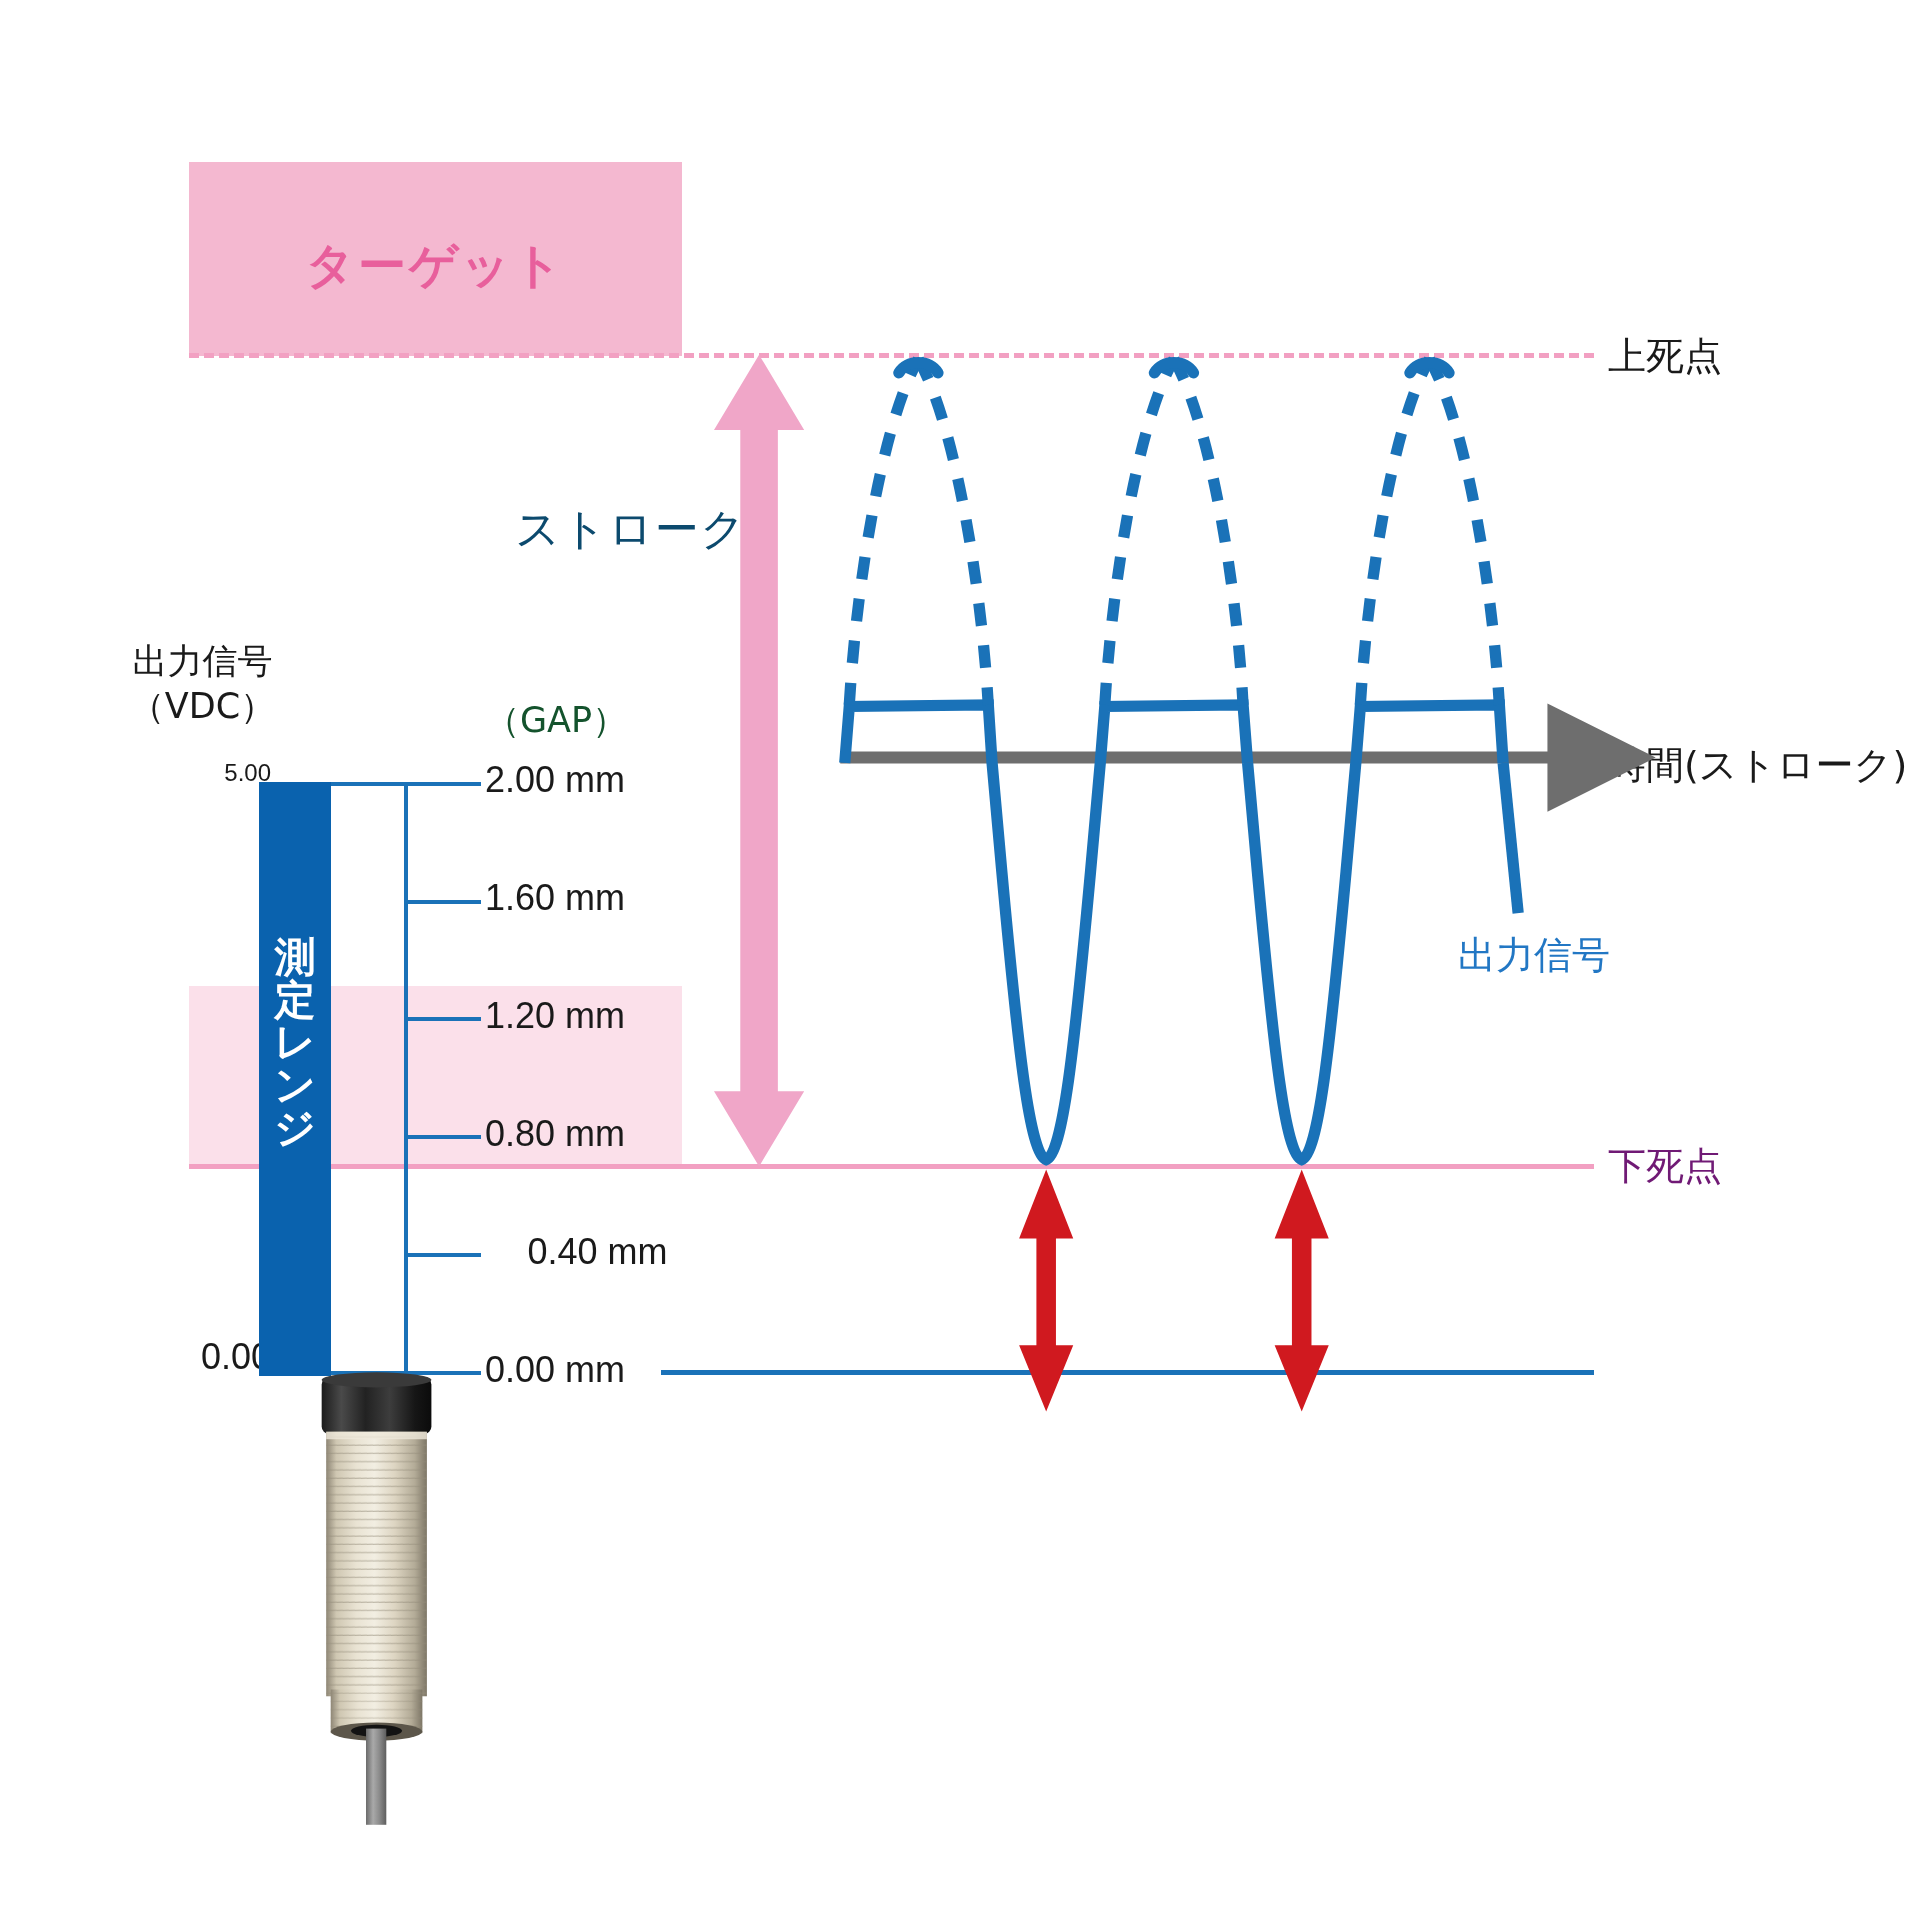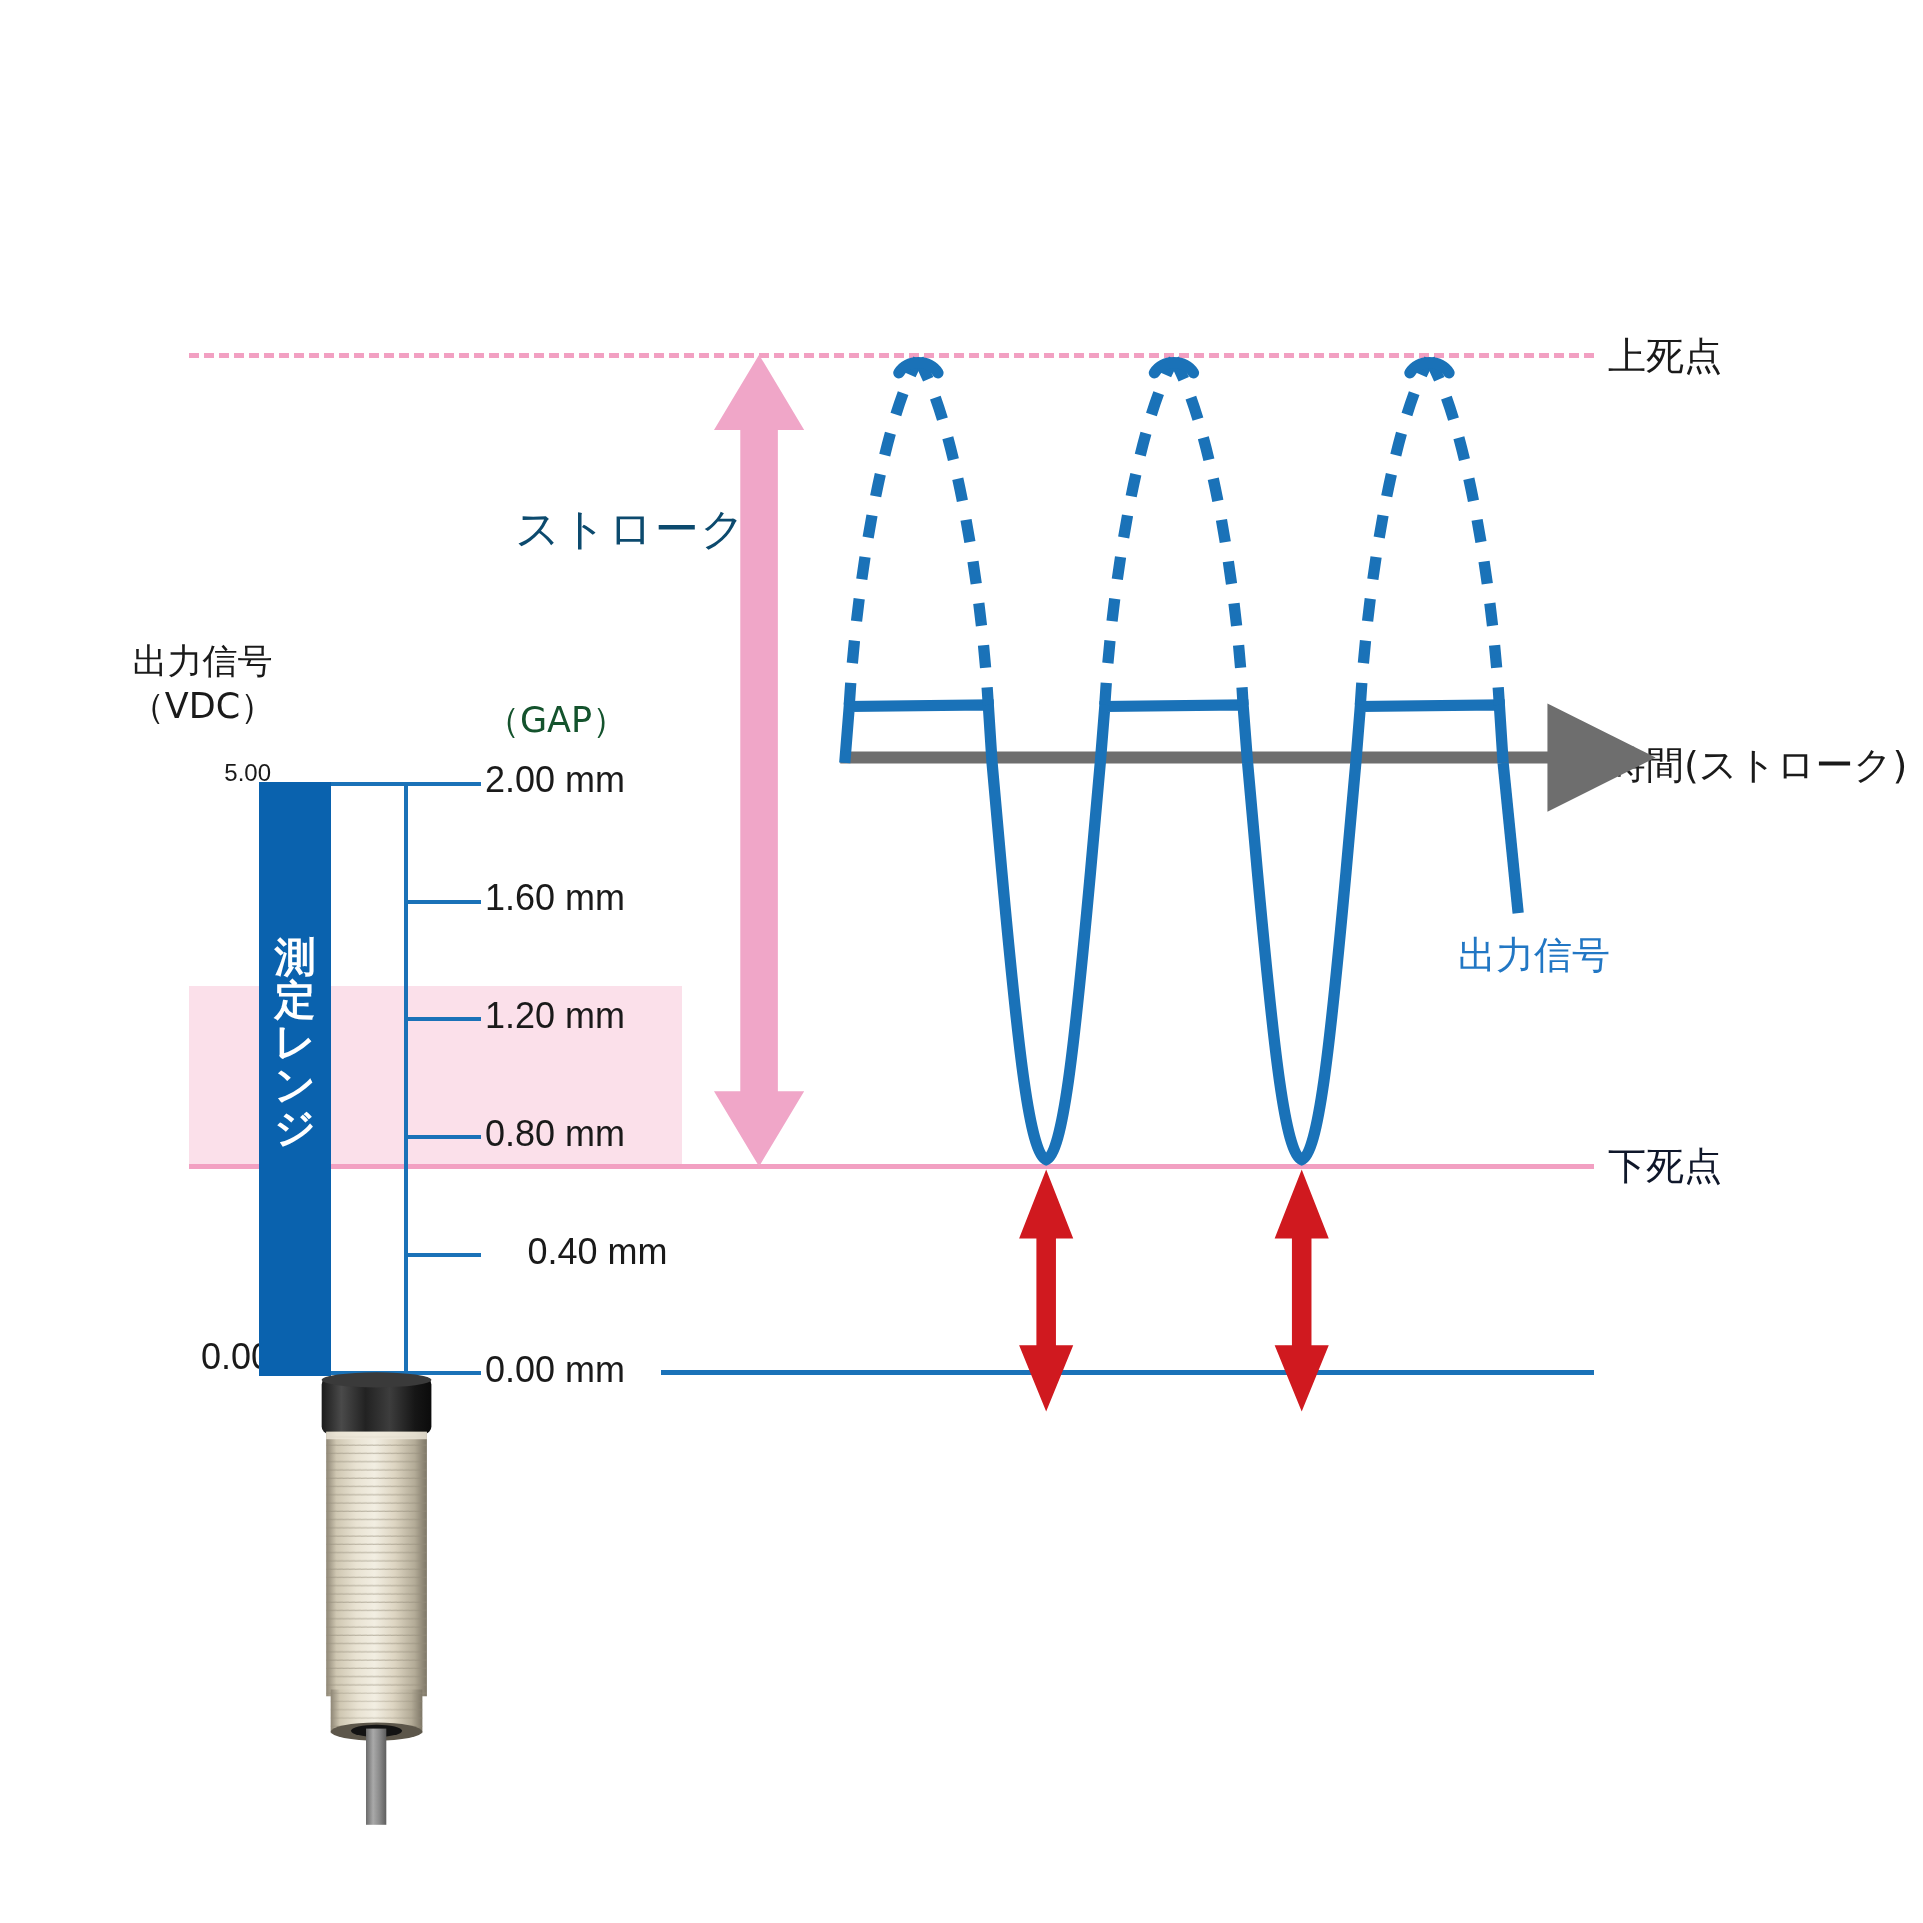--- a/index.html
+++ b/index.html
@@ -175,36 +175,39 @@
     left: 661px;
     top: 1370px;
     width: 933px;
     height: 4.5px;
     background: #1a72b8;
   }
 
   
   #tdc-label { left: 1608px; top: 331px; font-size: 38px; color: #1a1a1a; }
   #time-label { left: 1608px; top: 740px; font-size: 38px; color: #1a1a1a; }
-  #bdc-label { left: 1608px; top: 1141px; font-size: 38px; color: #0f172a; }
+  #bdc-label { left: 1608px; top: 1141px; font-size: 38px; color: #701a75; }
   #signal-label { left: 1458px; top: 930px; font-size: 38px; color: #2277c4; }
 
   
   #overlay {
     left: 0; top: 0;
     width: 1924px;
     height: 1924px;
     pointer-events: none;
   }
 </style>
 </head>
 <body>
 
 <div id="stage">
 
+  <div class="abs" id="target-box">
+    <div id="target-label" class="jp">ターゲット</div>
+  </div>
 
   <div class="abs" id="range-band"></div>
 
   <div class="abs" id="tdc-dashed"></div>
 
   <div class="abs" id="bdc-line"></div>
 
   <div class="abs" id="zero-line"></div>
 
   <div class="abs jp" id="stroke-label">ストローク</div>

